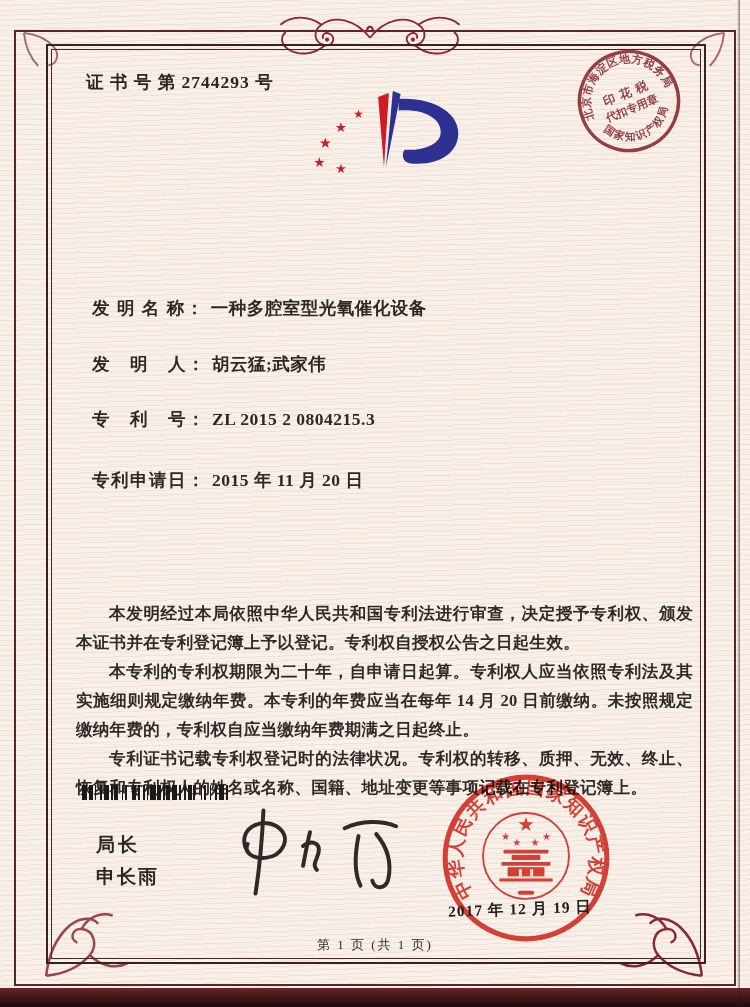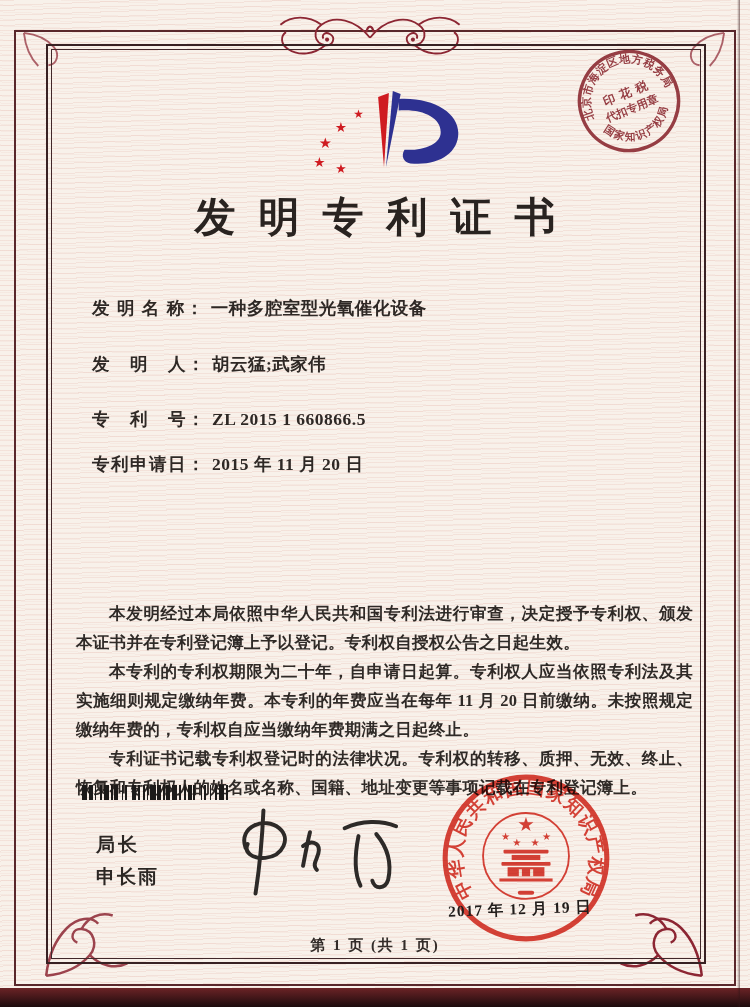--- a/index.html
+++ b/index.html
@@ -36,21 +36,21 @@
   .row{left:92px;right:56px;font-size:17.5px;font-weight:700;color:#2e2825;white-space:nowrap;}
   .row .lbl{letter-spacing:1.5px;}
   .row .val{margin-left:6px;letter-spacing:.5px;}
   .bodytext{left:76px;top:599px;width:617px;color:#2f2a27;}
   .bodytext p{margin:0;font-size:16.5px;line-height:29px;font-weight:600;
     text-indent:2em;text-align:justify;letter-spacing:.3px;}
   .director-title{left:96px;top:832px;font-size:19px;font-weight:700;color:#2c2724;letter-spacing:3px;}
   .director-name{left:96px;top:864px;font-size:19px;font-weight:700;color:#2c2724;letter-spacing:2px;}
   .seal-date{left:448px;top:898px;width:210px;font-size:15.5px;font-weight:700;color:#211d1b;
     transform:rotate(-2deg);letter-spacing:1px;}
-  .page-footer{left:0;right:0;top:936px;text-align:center;font-size:15px;font-weight:700;
+  .page-footer{left:0;right:0;top:936px;text-align:center;font-size:13px;font-weight:400;
     color:#332c29;letter-spacing:2px;}
   
   .barcode{left:82px;top:785px;width:208px;height:15px;display:flex;overflow:hidden;}
   .barcode i{display:block;height:100%;background:#1c1a19;flex:none;}
   .barcode i.gap{background:transparent;}
   
   .tax-stamp{left:570px;top:42px;width:118px;height:118px;transform:rotate(-22deg);opacity:.92;}
   .official-seal{left:438px;top:770px;width:176px;height:176px;opacity:.93;mix-blend-mode:multiply;}
   .logo{left:296px;top:88px;width:176px;height:100px;}
   .signature{left:208px;top:798px;width:198px;height:100px;}
@@ -109,20 +109,21 @@
     <g fill="none" stroke="#8c2633" stroke-width="2.6">
       <path d="M96,96 C78,94 64,88 54,76 C46,66 50,52 62,51"></path>
       <path d="M96,96 C94,78 88,62 76,50"></path>
     </g>
   </svg>
 
   <div class="frame">
     <div class="frame-inner"></div>
   </div>
 
+  <div class="abs cert-number">证 书 号 第 2744293 号</div>
 
   <svg class="abs tax-stamp" viewBox="0 0 112 112">
     <defs>
       <path id="taxTop" d="M 19.1,59.2 A 37,37 0 1 1 92.9,59.2"></path>
       <path id="taxBot" d="M 23,72.8 A 37,37 0 0 0 89,72.8"></path>
     </defs>
     <circle cx="56" cy="56" r="47" fill="none" stroke="#8e2f36" stroke-width="3.2"></circle>
     <text font-size="10.5" font-weight="700" fill="#8e2f36">
       <textPath href="#taxTop" textLength="120">北京市海淀区地方税务局</textPath>
     </text>
@@ -139,38 +140,37 @@
     <path d="M105,10 C140,8 166,24 166,45 C166,66 145,79 117,76 C110,75 107,68 111,62 C131,63 148,56 148,44 C148,29 129,20 105,22 Z" fill="#2e3191"></path>
     <g fill="#cf1b21" font-size="14" text-anchor="middle">
       <text x="64" y="30" font-size="12">★</text>
       <text x="46" y="44" font-size="14">★</text>
       <text x="30" y="60" font-size="15">★</text>
       <text x="24" y="80" font-size="14">★</text>
       <text x="46" y="86" font-size="13">★</text>
     </g>
   </svg>
 
-  <div class="abs title">发明专利证书</div>
 
   <div class="abs row" style="top:352px">
     <span class="lbl">发　明　人：</span><span class="val">胡云猛;武家伟</span>
   </div>
   <div class="abs row" style="top:296px">
     <span class="lbl">发 明 名 称：</span><span class="val">一种多腔室型光氧催化设备</span>
   </div>
   <div class="abs row" style="top:407px">
-    <span class="lbl">专　利　号：</span><span class="val">ZL 2015 1 660866.5</span>
-  </div>
-  <div class="abs row" style="top:452px">
+    <span class="lbl">专　利　号：</span><span class="val">ZL 2015 2 0804215.3</span>
+  </div>
+  <div class="abs row" style="top:468px">
     <span class="lbl">专利申请日：</span><span class="val">2015 年 11 月 20 日</span>
   </div>
 
   <div class="abs bodytext">
     <p>本发明经过本局依照中华人民共和国专利法进行审查，决定授予专利权、颁发本证书并在专利登记簿上予以登记。专利权自授权公告之日起生效。</p>
-    <p>本专利的专利权期限为二十年，自申请日起算。专利权人应当依照专利法及其实施细则规定缴纳年费。本专利的年费应当在每年 11 月 20 日前缴纳。未按照规定缴纳年费的，专利权自应当缴纳年费期满之日起终止。</p>
+    <p>本专利的专利权期限为二十年，自申请日起算。专利权人应当依照专利法及其实施细则规定缴纳年费。本专利的年费应当在每年 14 月 20 日前缴纳。未按照规定缴纳年费的，专利权自应当缴纳年费期满之日起终止。</p>
     <p>专利证书记载专利权登记时的法律状况。专利权的转移、质押、无效、终止、恢复和专利权人的姓名或名称、国籍、地址变更等事项记载在专利登记簿上。</p>
   </div>
 
   <div class="abs barcode">
       <i class="" style="width:5.4px"></i>
       <i class="gap" style="width:1.8px"></i>
       <i class="" style="width:3.6px"></i>
       <i class="gap" style="width:1.8px"></i>
       <i class="" style="width:1.8px"></i>
       <i class="gap" style="width:3.6px"></i>

